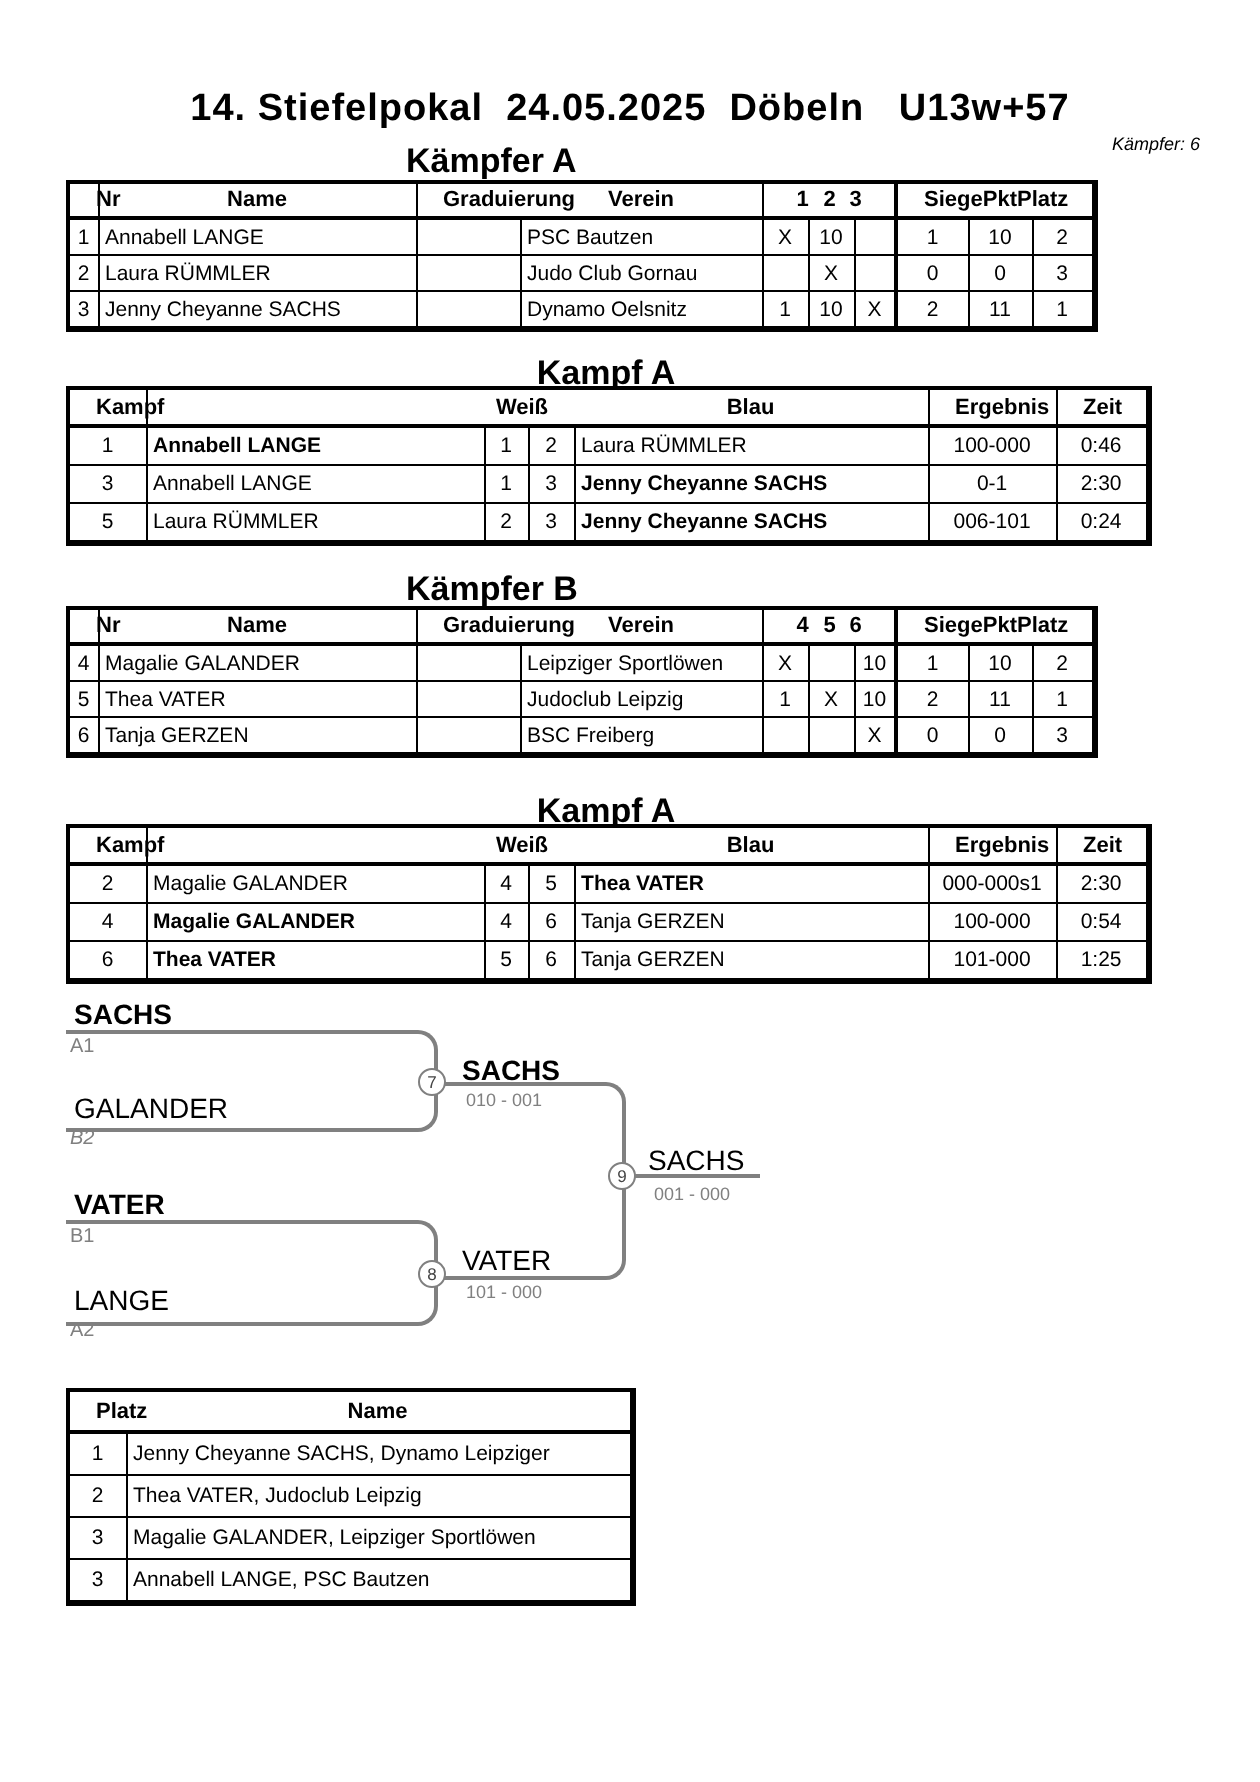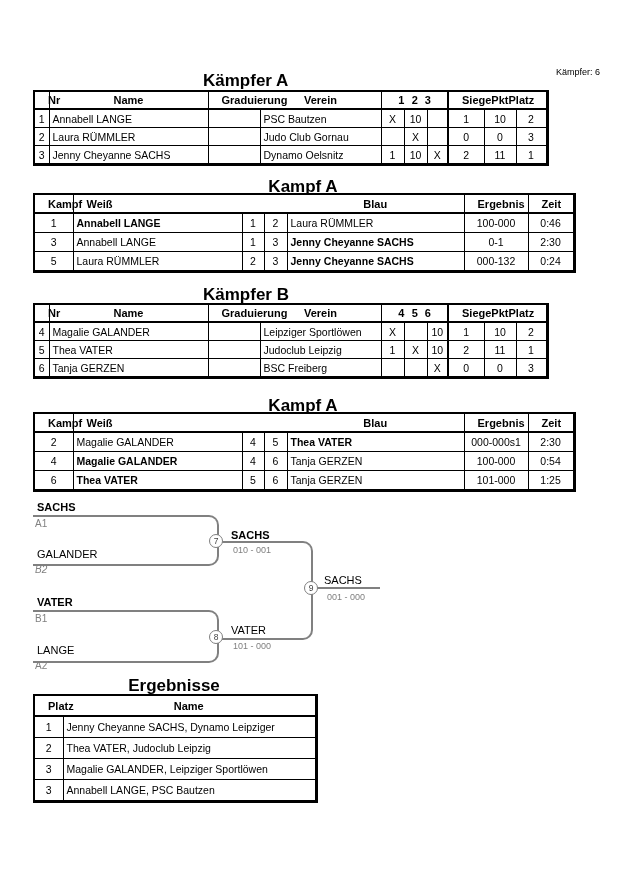--- a/index.html
+++ b/index.html
@@ -27,42 +27,43 @@
   .match td{height:18px;} .match th{height:17px;}
   .res  td{height:20px;} .res th{height:19px;}
   .ctr{text-align:center;}
   .lft{text-align:left;}
   .b{font-weight:bold;}
   .vl{border-left:1px solid #000 !important;}
   .vlk{border-left:2px solid #000 !important;}
   .tl2{border-left-width:2px !important;}
   .hflex{display:flex;}
   .hflex span{display:block;text-align:center;overflow:visible;}
-  .padr{padding-right:45px;text-align:left;}
+  .padr{padding-right:45px;text-align:right;}
   .namepad{padding-left:10px;}
   .pair{border:2px solid #808080;border-left:none;border-radius:0 10px 10px 0;}
   .pathtop{border-top:2px solid #808080;border-right:2px solid #808080;border-top-right-radius:10px;}
   .pathbot{border-bottom:2px solid #808080;border-right:2px solid #808080;border-bottom-right-radius:10px;}
   .hline{border-top:2px solid #808080;}
   .circle{
     width:14px;height:14px;border:1.5px solid #808080;border-radius:50%;
     background:#fff;box-sizing:border-box;display:flex;align-items:center;justify-content:center;
     font-size:8.5px;color:#444;line-height:1;
   }
-  .slotname{font-size:11px;line-height:13px;white-space:pre;}
+  .slotname{font-size:14px;line-height:13px;white-space:pre;}
   .ref{font-size:10px;line-height:11px;color:#808080;white-space:pre;}
   .score{font-size:9px;line-height:10px;color:#808080;white-space:pre;}
 </style>
 </head>
 <body>
 
 <div class="sheet">
 
+  <div class="abs title">14. Stiefelpokal  24.05.2025  Döbeln   U13w+57</div>
   <div class="abs seclabel" style="left:203px;top:71px;">Kämpfer A</div>
-  <div class="abs count" style="right:30px;top:67px;">Kämpfer: 6</div>
+  <div class="abs count" style="right:30px;top:67px;font-style:italic;">Kämpfer: 6</div>
 
   <table class="grid pool" style="left:33px;top:90px;width:513px;">
     <colgroup>
       <col style="width:15px">
         <col style="width:159px">
         <col style="width:52px">
         <col style="width:121px">
       <col style="width:23px">
         <col style="width:23px">
         <col style="width:21px">
@@ -171,21 +172,21 @@
       <td class="lft namepad b">Jenny Cheyanne SACHS</td>
       <td class="ctr">0-1</td>
       <td class="ctr">2:30</td>
     </tr>
     <tr>
       <td class="ctr">5</td>
       <td class="lft namepad">Laura RÜMMLER</td>
       <td class="ctr">2</td>
       <td class="ctr">3</td>
       <td class="lft namepad b">Jenny Cheyanne SACHS</td>
-      <td class="ctr">000-132</td>
+      <td class="ctr">006-101</td>
       <td class="ctr">0:24</td>
     </tr>
   </tbody>
     </table>
 
   <div class="abs seclabel" style="left:203px;top:285px;">Kämpfer B</div>
 
   <table class="grid pool" style="left:33px;top:303px;width:513px;">
     <colgroup>
       <col style="width:15px">
@@ -336,21 +337,20 @@
 
     <div class="abs circle" style="left:209px;top:630px;">8</div>
     <div class="abs slotname" style="left:231px;top:624px;">VATER</div>
     <div class="abs score" style="left:233px;top:641px;">101 - 000</div>
 
     <div class="abs circle" style="left:304px;top:581px;">9</div>
     <div class="abs slotname" style="left:324px;top:574px;">SACHS</div>
     <div class="abs score" style="left:327px;top:592px;">001 - 000</div>
   </div>
 
-  <div class="abs seclabel" style="left:33px;top:676px;width:282px;text-align:center;">Ergebnisse</div>
 
   <table class="grid res" style="left:33px;top:694px;width:282px;">
     <colgroup>
         <col style="width:29px">
         <col style="width:253px">
       </colgroup>
     <tbody>
         <tr>
       <th class="lft">Platz</th>
       <th class="ctr">Name</th>

